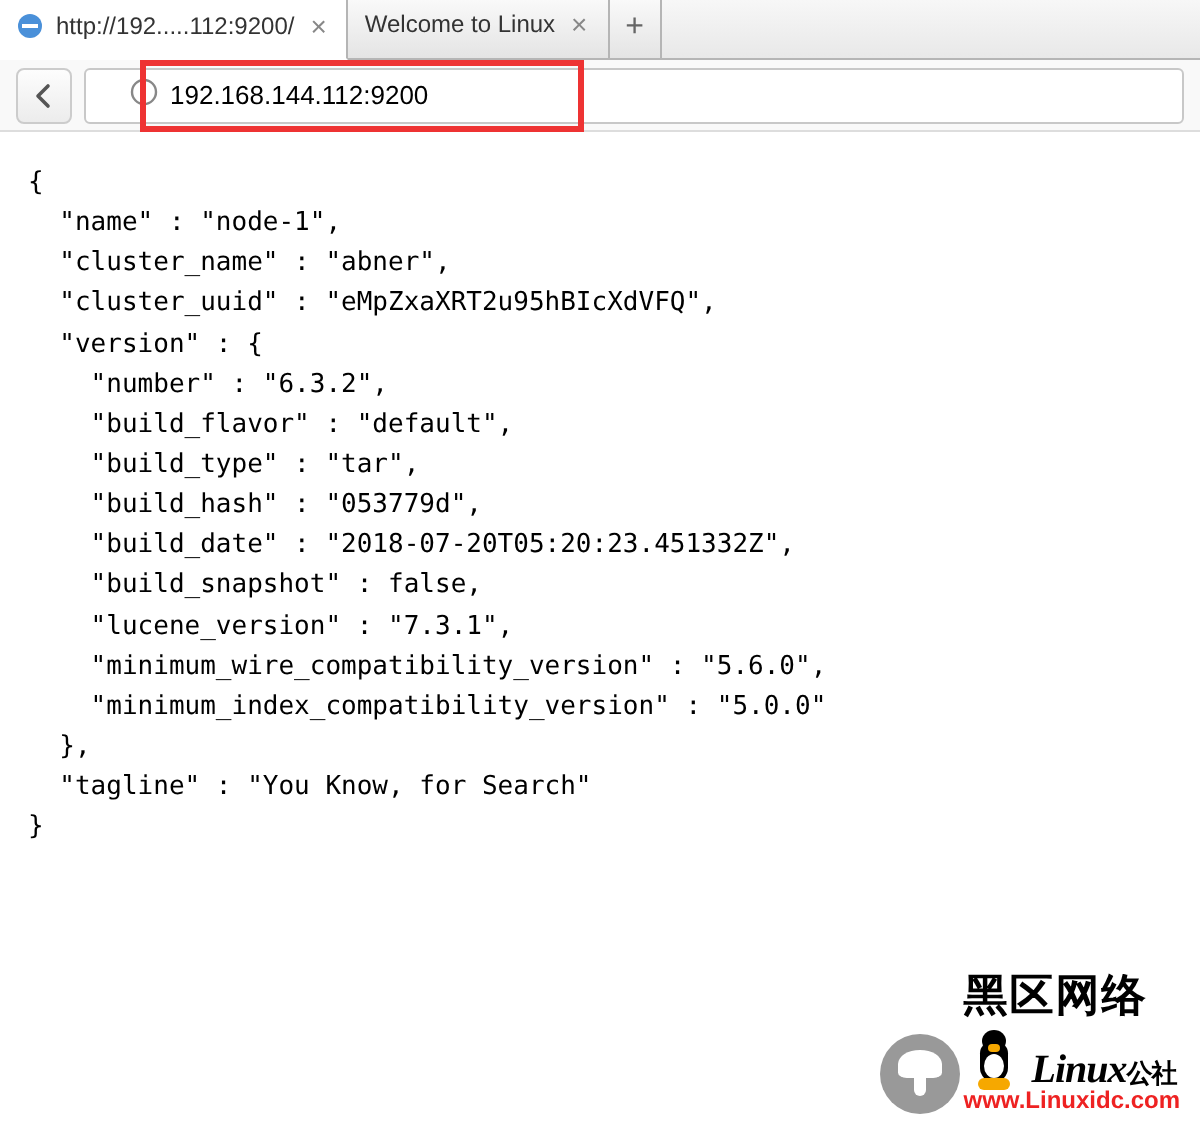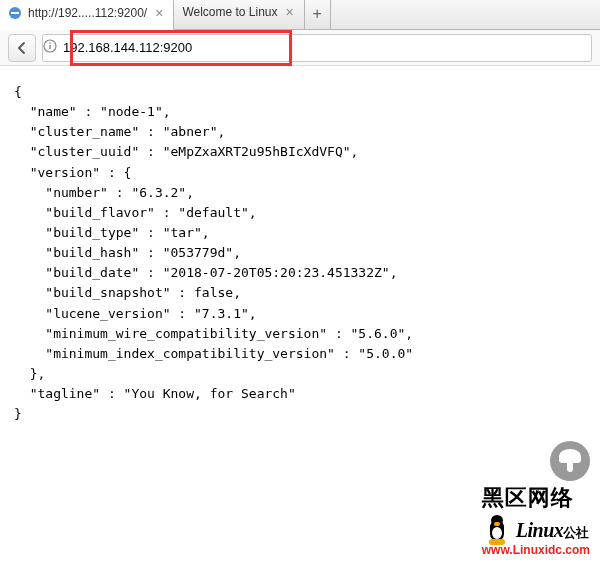--- a/index.html
+++ b/index.html
@@ -72,21 +72,21 @@
       color: #555;
     }
     .urlbar {
       flex: 1;
       display: flex;
       align-items: center;
       height: 28px;
       background: #fff;
       border: 1px solid #c8c8c8;
       border-radius: 3px;
-      padding: 0 0;
+      padding: 0 22px;
       gap: 6px;
     }
     .urlbar input {
       flex: 1;
       border: none;
       outline: none;
       font-size: 13px;
       font-family: Arial, sans-serif;
       color: #000;
       background: transparent;
@@ -110,21 +110,20 @@
       color: #000;
     }
     .watermark {
       position: absolute;
       right: 10px;
       bottom: 8px;
       display: flex;
       align-items: flex-end;
       gap: 2px;
       pointer-events: none;
-      flex-direction: column;
     }
     .wm-mushroom {
       width: 40px; height: 40px;
       border-radius: 50%;
       background: #999;
       display: flex; align-items: center; justify-content: center;
       position: relative;
     }
     .wm-mushroom::before {
       content: "";
@@ -150,21 +149,21 @@
       font-family: "SimHei", sans-serif;
       letter-spacing: 1px;
     }
     .wm-url {
       font-size: 12px;
       color: #e22;
       font-family: Arial, sans-serif;
       margin-top: -4px;
       text-shadow: 1px 1px 0 #fff;
     }
-    .wm-row { display: flex; align-items: center; gap: 4px; }
+    .wm-row { display: flex; align-items: flex-end; gap: 4px; }
     .wm-tux {
       width: 30px; height: 34px;
       position: relative;
     }
     .wm-tux .body {
       position: absolute; left: 8px; top: 8px;
       width: 14px; height: 20px;
       background: #000; border-radius: 8px 8px 10px 10px;
     }
     .wm-tux .belly {

